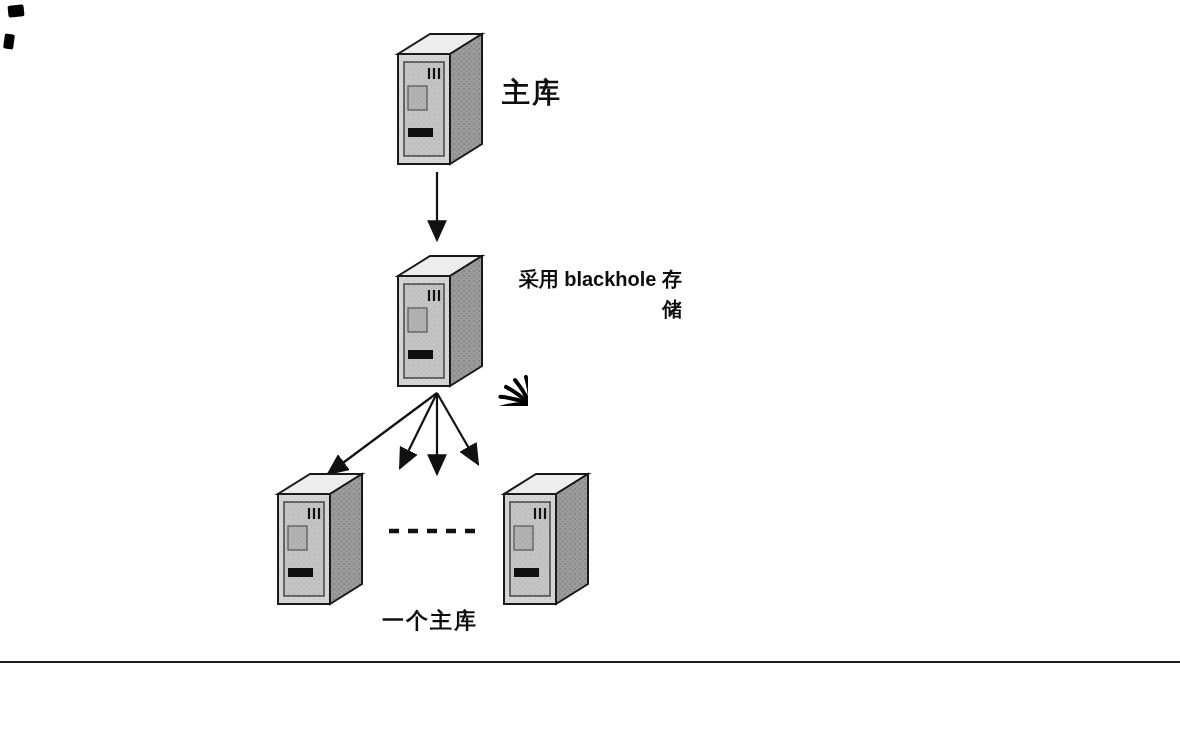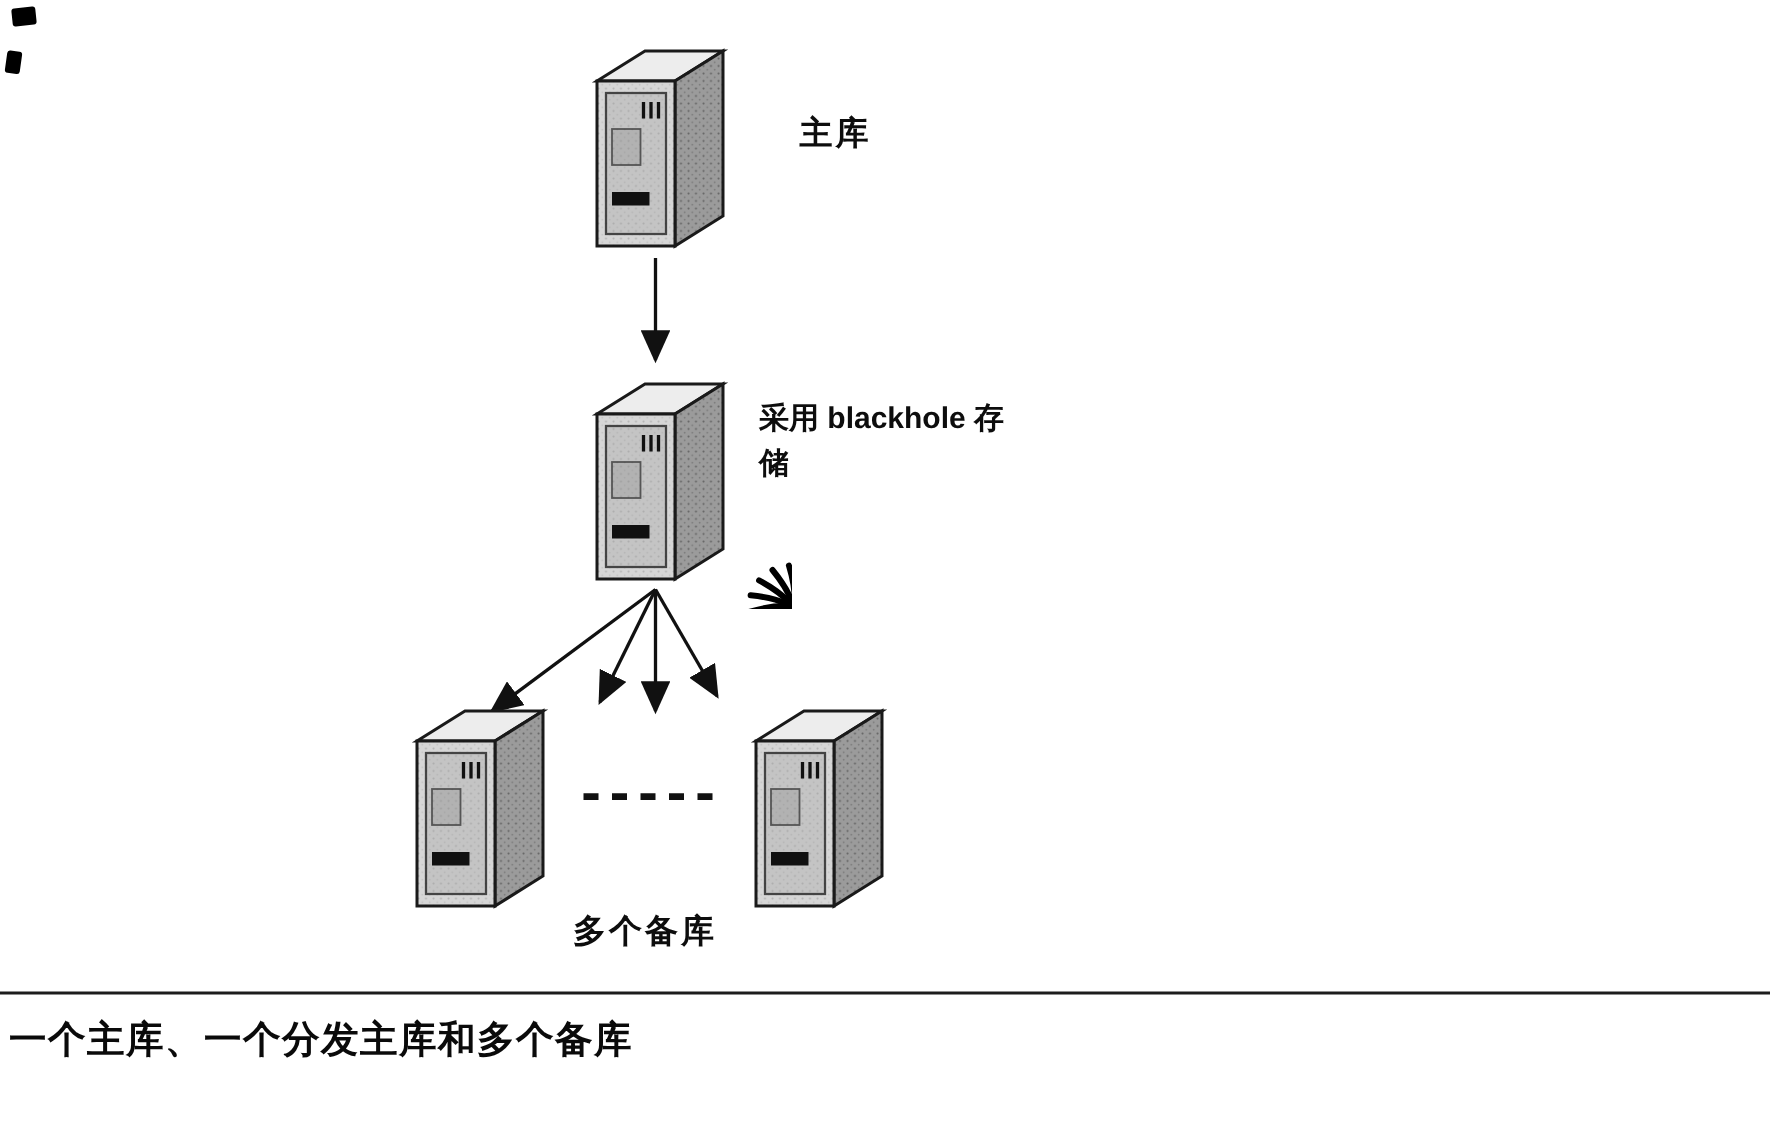--- a/index.html
+++ b/index.html
@@ -30,22 +30,22 @@
     left: 448px; top: 326px;
     width: 80px; height: 80px;
   }
 
   .lbl {
     position: absolute;
     font-weight: bold;
     color: #0d0d0d;
     white-space: nowrap;
   }
-  .lbl-master   { left: 502px; top: 74px;  font-size: 22px; letter-spacing: 2px; margin-left: 31px; }
-  .lbl-dist     { left: 506px; top: 264px; width: 176px; text-align: left;
+  .lbl-master   { left: 502px; top: 74px;  font-size: 28px; letter-spacing: 2px; }
+  .lbl-dist     { left: 506px; top: 264px; width: 176px; text-align: right;
                   font-size: 20px; line-height: 30px; white-space: normal; }
   .lbl-replicas { left: 382px; top: 606px; font-size: 22px; letter-spacing: 2px; }
 
   .connectors {
     position: absolute;
     left: 0; top: 0;
     width: 1180px; height: 756px;
     pointer-events: none;
   }
 
@@ -158,18 +158,17 @@
   <svg class="blackhole" viewBox="-40 -40 80 80">
     <use href="#sym-blackhole"></use>
   </svg>
 
   <svg class="node-icon node-replica-left" viewBox="0 0 104 140">
     <use href="#sym-server"></use>
   </svg>
   <svg class="node-icon node-replica-right" viewBox="0 0 104 140">
     <use href="#sym-server"></use>
   </svg>
-  <div class="lbl lbl-replicas">多个备库</div>
+  <div class="lbl lbl-replicas">一个主库</div>
 
   <div class="separator"></div>
-  <div class="caption">一个主库、一个分发主库和多个备库</div>
 
 </div>
 
 </body></html>

